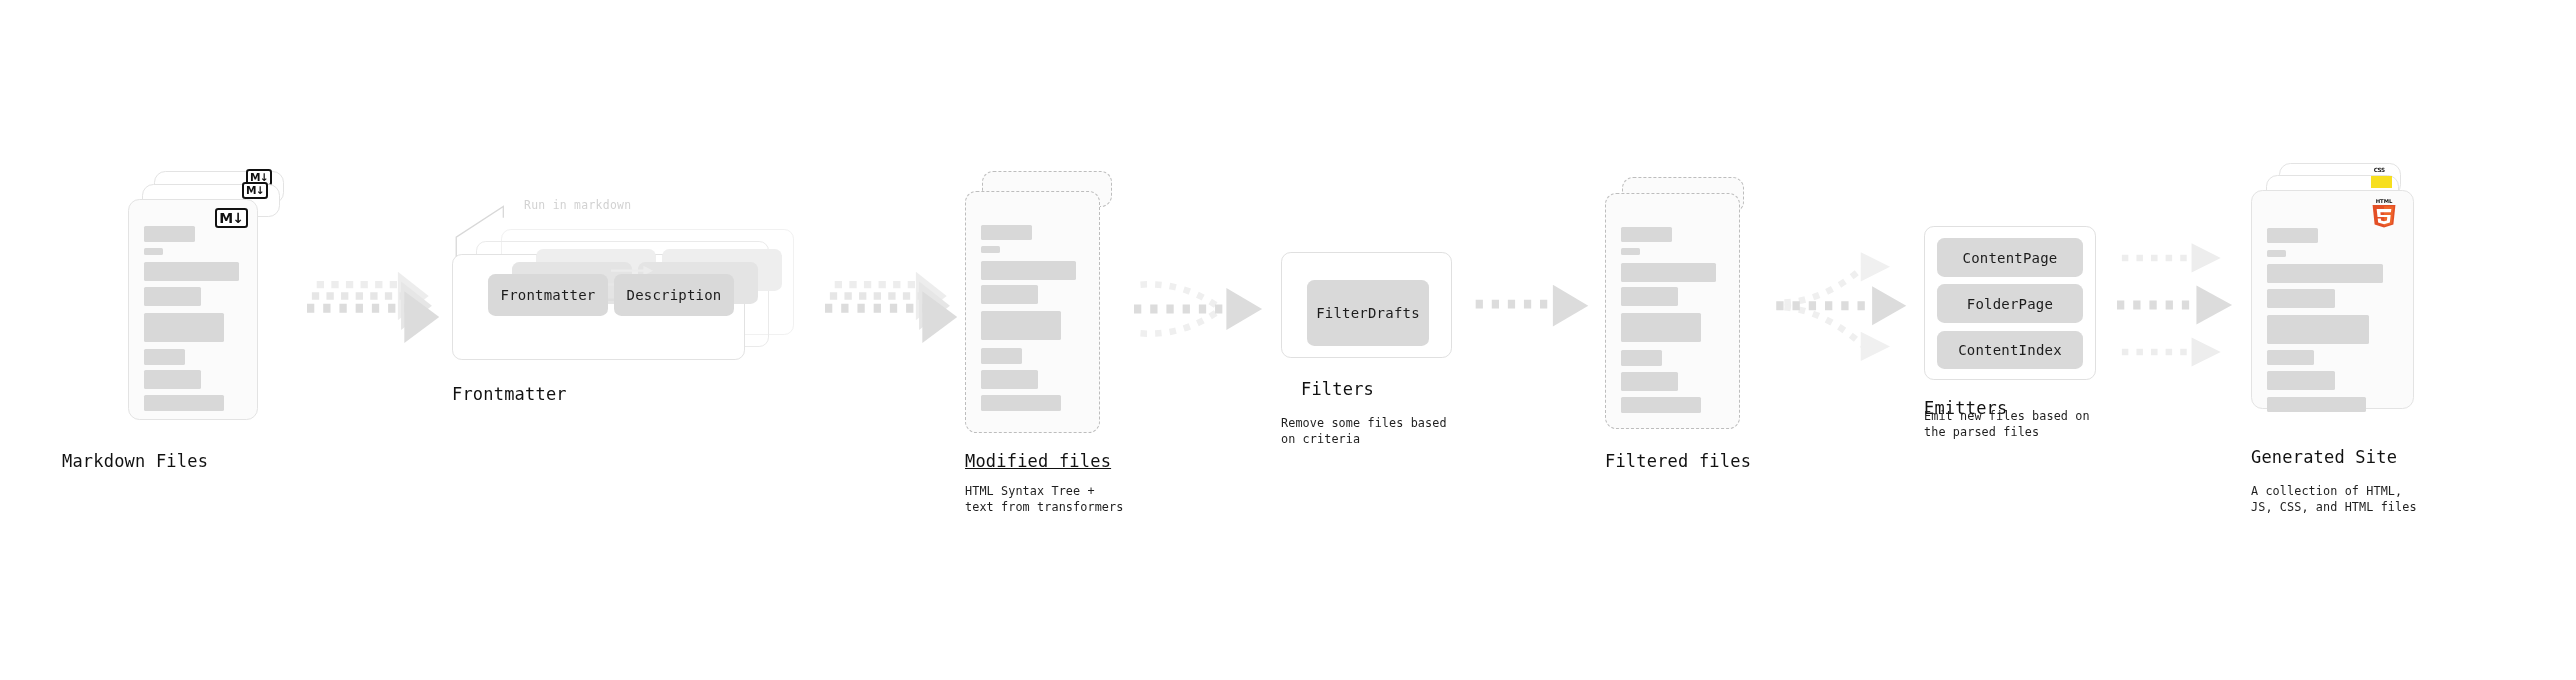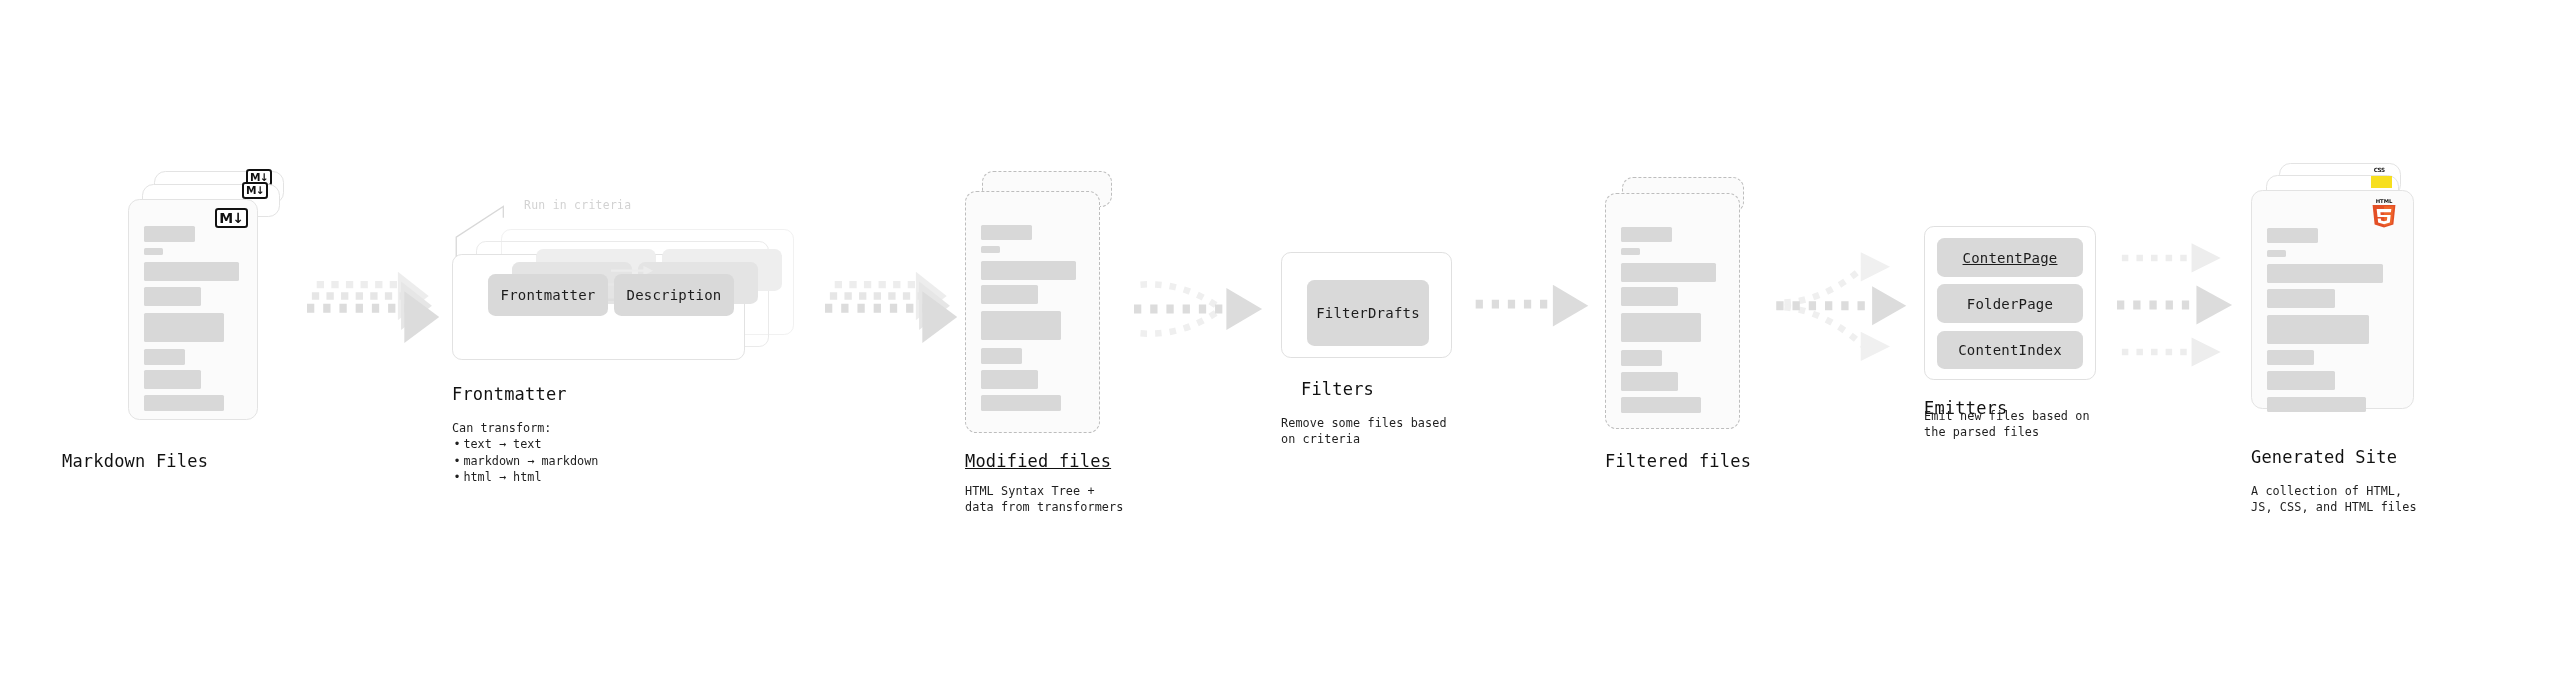--- a/index.html
+++ b/index.html
@@ -115,21 +115,21 @@
     <polygon points="116,10 154,40 116,70" fill="#e6e6e6"></polygon>
     <g stroke="#dcdcdc" stroke-width="11" stroke-dasharray="9 11" fill="none">
       <line x1="0" y1="43" x2="126" y2="43"></line>
     </g>
     <polygon points="120,22 163,54 120,86" fill="#dcdcdc"></polygon>
   </svg>
 
   <svg class="abs" style="left:452px;top:195px;width:114px;height:69px;" viewBox="0 0 140 85">
     <path d="M5 85 L5 52 L63 14 L63 28" stroke="#d8d8d8" stroke-width="1.6" fill="none"></path>
   </svg>
-  <div class="caption-faint" style="left:524px;top:198px;">Run in criteria</div>
+  <div class="caption-faint" style="left:524px;top:198px;">Run in markdown</div>
 
   <div class="box" style="left:501px;top:229px;width:293px;height:106px;border-color:#f1f1f1;background:transparent;"></div>
   <div class="box" style="left:476px;top:241px;width:293px;height:106px;border-color:#eaeaea;background:transparent;"></div>
   <div class="box" style="left:452px;top:254px;width:293px;height:106px;border-color:#e2e2e2;background:#fff;"></div>
 
   <div class="chip ghost2" style="left:536px;top:249px;width:120px;height:42px;"></div>
   <div class="chip ghost2" style="left:662px;top:249px;width:120px;height:42px;"></div>
   <div class="chip ghost1" style="left:512px;top:262px;width:120px;height:42px;"></div>
   <div class="chip ghost1" style="left:638px;top:262px;width:120px;height:42px;"></div>
 
@@ -150,28 +150,20 @@
 
   <div class="chip" style="left:488px;top:274px;width:120px;height:42px;">
     <span>Frontmatter</span>
   </div>
   <div class="chip" style="left:614px;top:274px;width:120px;height:42px;text-align:right;">
     <span>Description</span>
   </div>
 
   <div class="title" style="left:452px;top:384px;">Frontmatter</div>
 
-  <div class="bullets" style="left:452px;top:420px;">
-    <div class="hdr">Can transform:</div>
-    <ul>
-      <li>text → text</li>
-      <li>markdown → markdown</li>
-      <li>html → html</li>
-    </ul>
-  </div>
 
   <svg class="abs" style="left:825px;top:273px;width:146px;height:72px;" viewBox="0 0 180 88">
     <g stroke="#ededed" stroke-width="9" stroke-dasharray="9 9" fill="none">
       <line x1="12" y1="14" x2="118" y2="14"></line>
     </g>
     <polygon points="112,-2 150,28 112,58" fill="#ededed"></polygon>
     <g stroke="#e6e6e6" stroke-width="9" stroke-dasharray="9 9" fill="none">
       <line x1="6" y1="28" x2="122" y2="28"></line>
     </g>
     <polygon points="116,10 154,40 116,70" fill="#e6e6e6"></polygon>
@@ -190,21 +182,21 @@
       <div class="bar" style="left:15.4px;top:93px;width:57px;height:18.7px;"></div>
       <div class="bar" style="left:15.4px;top:119px;width:80px;height:29px;"></div>
       <div class="bar" style="left:15.4px;top:156px;width:41px;height:15.4px;"></div>
       <div class="bar" style="left:15.4px;top:178px;width:57px;height:18.7px;"></div>
       <div class="bar" style="left:15.4px;top:203px;width:80px;height:15.4px;"></div>
     </div>
   </div>
 
   <div class="title" style="left:965px;top:451px;text-decoration:underline;">Modified files</div>
   <div class="sub" style="left:965px;top:483px;">HTML Syntax Tree +
-data from transformers</div>
+text from transformers</div>
 
   <svg class="abs" style="left:1134px;top:270px;width:154px;height:78px;" viewBox="0 0 190 96">
     <path d="M8 18 Q 60 14 105 46" stroke="#efefef" stroke-width="8" stroke-dasharray="8 10" fill="none"></path>
     <path d="M8 78 Q 60 82 105 50" stroke="#efefef" stroke-width="8" stroke-dasharray="8 10" fill="none"></path>
     <line x1="0" y1="48" x2="118" y2="48" stroke="#dcdcdc" stroke-width="11" stroke-dasharray="9 11" fill="none"></line>
     <polygon points="114,22 158,48 114,74" fill="#dcdcdc"></polygon>
   </svg>
 
   <div class="box" style="left:1281px;top:252px;width:171px;height:106px;">
   </div>
@@ -241,21 +233,21 @@
     <path d="M10 72 Q 60 70 108 28" stroke="#efefef" stroke-width="8" stroke-dasharray="8 10" fill="none"></path>
     <polygon points="104,10 140,28 104,46" fill="#f0f0f0"></polygon>
     <path d="M10 78 Q 60 82 108 126" stroke="#efefef" stroke-width="8" stroke-dasharray="8 10" fill="none"></path>
     <polygon points="104,108 140,126 104,144" fill="#f0f0f0"></polygon>
     <line x1="0" y1="76" x2="122" y2="76" stroke="#dcdcdc" stroke-width="11" stroke-dasharray="9 11" fill="none"></line>
     <polygon points="118,52 160,76 118,100" fill="#dcdcdc"></polygon>
   </svg>
 
   <div class="box" style="left:1924px;top:226px;width:172px;height:154px;">
   </div>
-  <div class="chip" style="left:1937px;top:238px;width:146px;height:39px;text-decoration:underline;">
+  <div class="chip" style="left:1937px;top:238px;width:146px;height:39px;">
     <span>ContentPage</span>
   </div>
   <div class="chip" style="left:1937px;top:284px;width:146px;height:39px;">
     <span>FolderPage</span>
   </div>
   <div class="chip" style="left:1937px;top:331px;width:146px;height:38px;">
     <span>ContentIndex</span>
   </div>
 
   <div class="title" style="left:1924px;top:398px;">Emitters</div>

